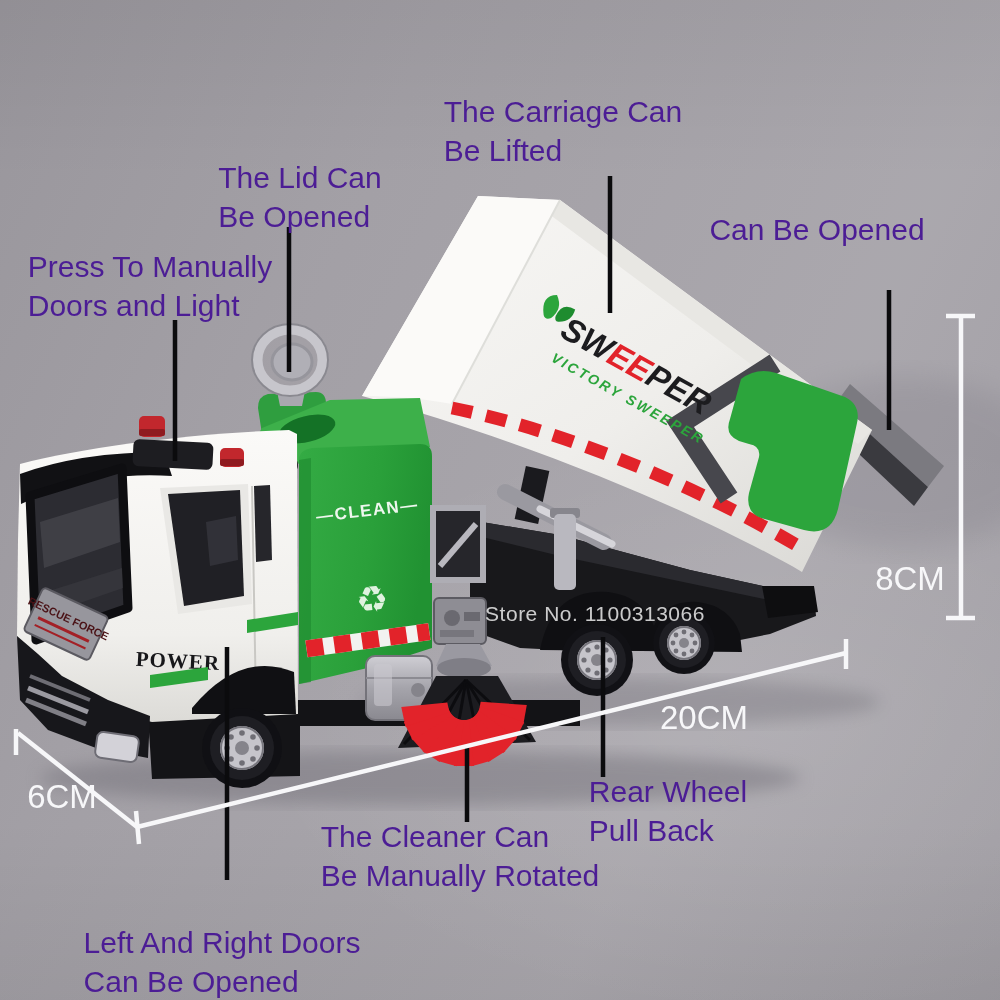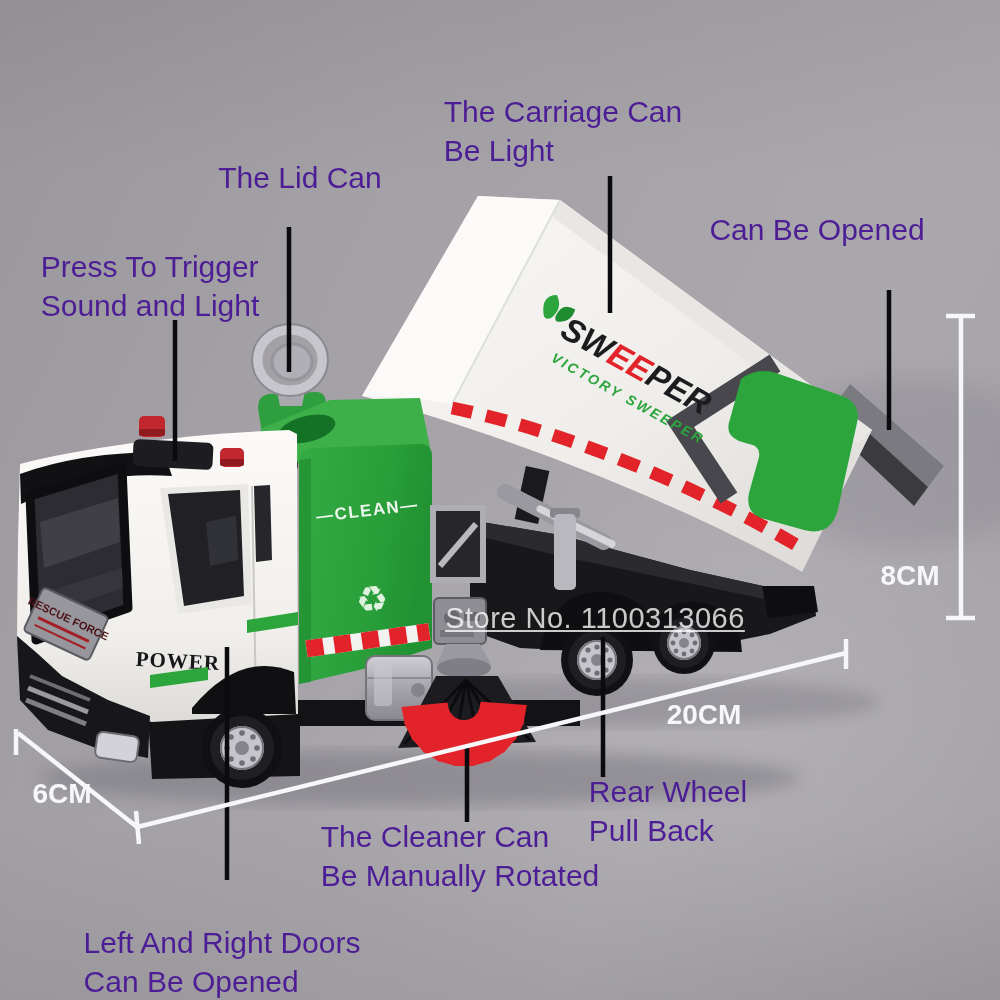--- a/index.html
+++ b/index.html
@@ -8,24 +8,24 @@
        background:#a7a4aa;}
   .stage{position:absolute;inset:0;width:1000px;height:1000px;}
   .bg-shade{position:absolute;inset:0;
     background:
       radial-gradient(900px 500px at 78% 72%, rgba(255,255,255,0.10), rgba(255,255,255,0) 60%),
       linear-gradient(115deg, rgba(30,28,34,0.10) 0%, rgba(30,28,34,0.03) 30%, rgba(255,255,255,0.04) 70%, rgba(30,28,34,0.05) 100%),
       linear-gradient(180deg, rgba(0,0,0,0.05) 0%, rgba(0,0,0,0) 18%, rgba(0,0,0,0) 82%, rgba(0,0,0,0.06) 100%);}
   svg{position:absolute;inset:0;font-family:"Liberation Sans", sans-serif;}
   .ann{position:absolute;transform:translateX(-50%);
        font-size:30px;line-height:39px;color:#4c1d95;white-space:nowrap;}
-  .dim{position:absolute;transform:translateX(-50%);font-weight:bold;
-       font-size:28px;color:#f7f7f9;white-space:nowrap;}
+  .dim{position:absolute;transform:translateX(-50%);font-weight:normal;
+       font-size:33px;color:#f7f7f9;white-space:nowrap;}
   .watermark{position:absolute;transform:translateX(-50%);
-       font-size:29px;letter-spacing:.5px;color:rgba(255,255,255,0.78);white-space:nowrap;text-decoration:underline;}
+       font-size:21px;letter-spacing:.5px;color:rgba(255,255,255,0.78);white-space:nowrap;}
 </style>
 </head>
 <body>
 
 <div class="stage">
   <div class="bg-shade"></div>
 
   <svg width="1000" height="1000" viewBox="0 0 1000 1000">
     <defs>
       <filter id="b8">
@@ -273,28 +273,29 @@
       <line x1="137" y1="827" x2="846" y2="653"></line>
       <line x1="846" y1="639" x2="846" y2="669"></line>
       <line x1="136" y1="811" x2="139" y2="844"></line>
       <line x1="18" y1="733" x2="137" y2="827"></line>
       <line x1="16" y1="729" x2="16" y2="755"></line>
     </g>
   </svg>
 
   <div class="ann" style="left:563px;top:92px">
     <div>The Carriage Can</div>
-    <div>Be Light</div>
+    <div>Be Lifted</div>
   </div>
   <div class="ann" style="left:300px;top:158px">
     <div>The Lid Can</div>
+    <div>Be Opened</div>
   </div>
   <div class="ann" style="left:150px;top:247px">
-    <div>Press To Trigger</div>
-    <div>Sound and Light</div>
+    <div>Press To Manually</div>
+    <div>Doors and Light</div>
   </div>
   <div class="ann" style="left:817px;top:210px">
     <div>Can Be Opened</div>
   </div>
   <div class="ann" style="left:668px;top:772px">
     <div>Rear Wheel</div>
     <div>Pull Back</div>
   </div>
   <div class="ann" style="left:460px;top:817px">
     <div>The Cleaner Can</div>

